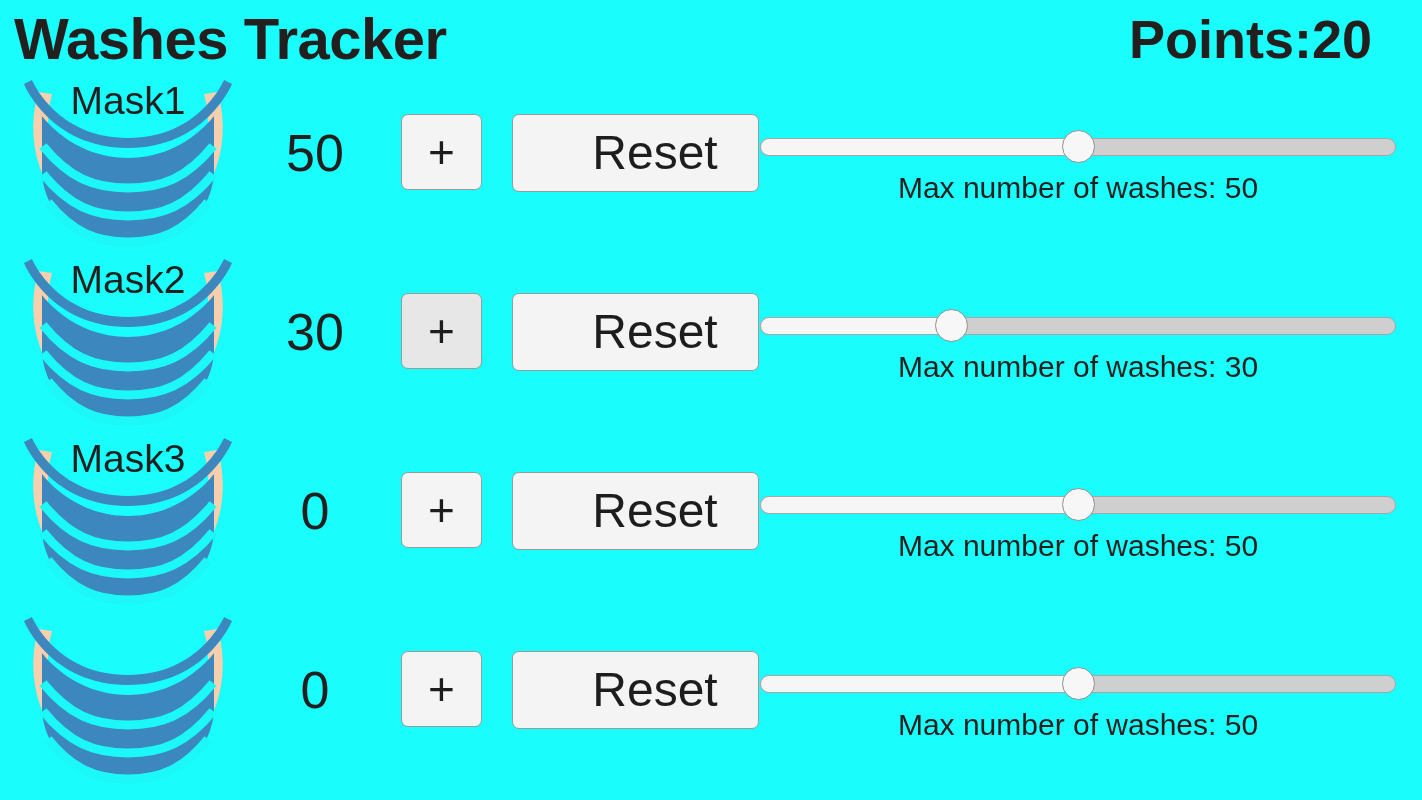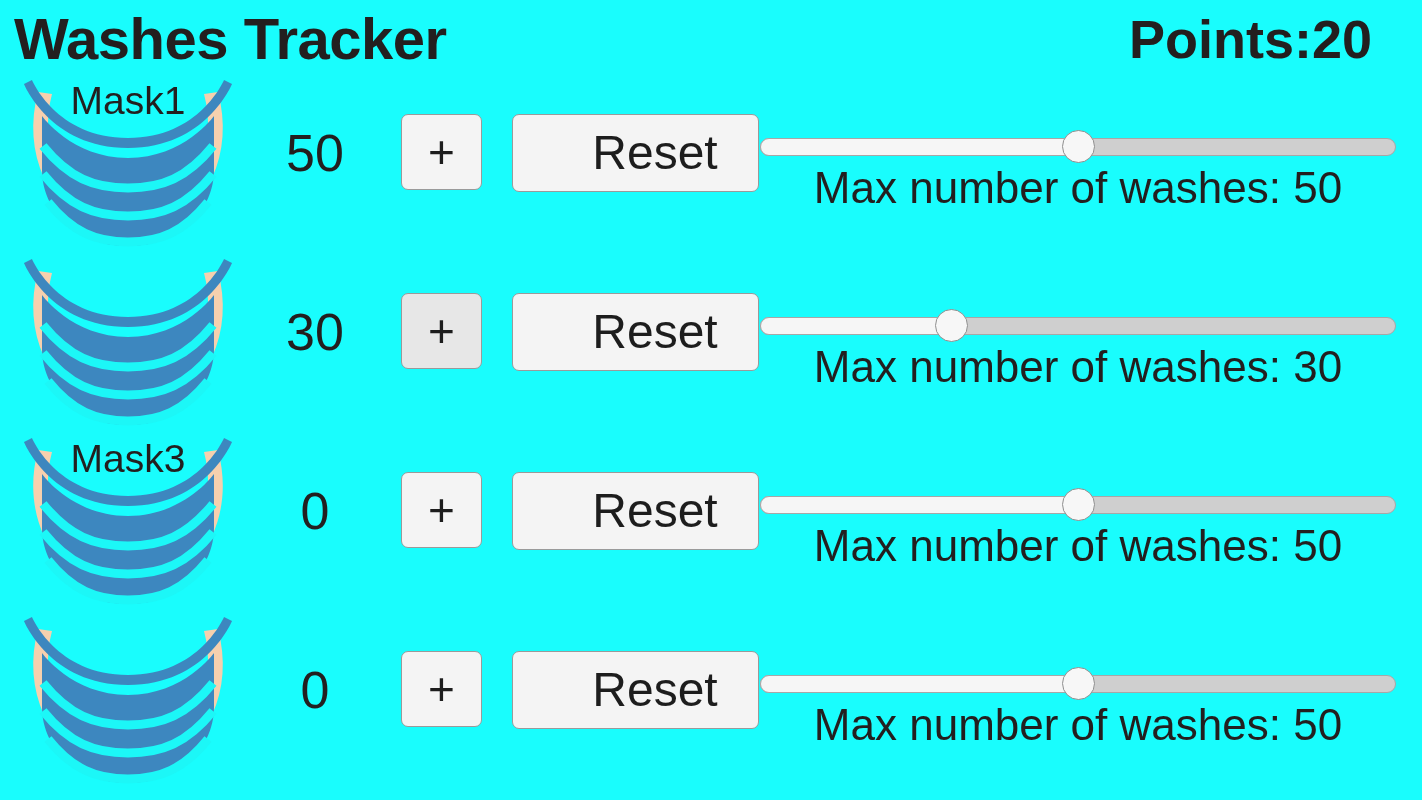--- a/index.html
+++ b/index.html
@@ -173,21 +173,21 @@
     border: 1px solid #8f8f8f;
     box-sizing: border-box;
     cursor: pointer;
   }
   .slider-caption {
     position: absolute;
     left: 0;
     top: 62px;
     width: 636px;
     text-align: center;
-    font-size: 44px;
+    font-size: 30px;
     line-height: 40px;
     white-space: nowrap;
   }
 </style>
 </head>
 <body>
 
 <div class="header">
   <div class="app-title">Washes Tracker</div>
   <div class="points">Points:20</div>
@@ -235,20 +235,21 @@
         <path class="svg-strap-right" d="M204 18 C212 48 210 78 198 104 L184 100 C195 74 197 46 190 20 Z" fill="#f6d0ae"></path>
 
         <path class="svg-top-band" d="M10 10 C10 10 36 74 114 74 C192 74 218 10 218 10 L210 6 C210 6 186 64 114 64 C42 64 18 6 18 6 Z" fill="#3d87bf"></path>
 
         <path class="svg-body" d="M28 42 C28 42 58 84 114 84 C170 84 200 42 200 42 L200 96 C200 136 166 172 114 172 C62 172 28 136 28 96 Z" fill="#3d87bf"></path>
 
         <path class="svg-pleat-1" d="M29 72 C55 104 80 114 114 114 C148 114 173 104 199 72" fill="none" stroke="#1cf7f7" stroke-width="9"></path>
         <path class="svg-pleat-2" d="M29 100 C55 132 80 142 114 142 C148 142 173 132 199 100" fill="none" stroke="#1cf7f7" stroke-width="9"></path>
         <path class="svg-pleat-3" d="M34 128 C58 158 82 168 114 168 C146 168 170 158 194 128" fill="none" stroke="#1cf7f7" stroke-width="9"></path>
       </svg>
+      <div class="mask-label">Mask2</div>
     </div>
 
     <div class="count">30</div>
 
     <button class="btn btn-plus hovered">+</button>
     <button class="btn btn-reset">Reset</button>
 
     <div class="slider-wrap">
       <div class="slider">
         <div class="track-bg"></div>

